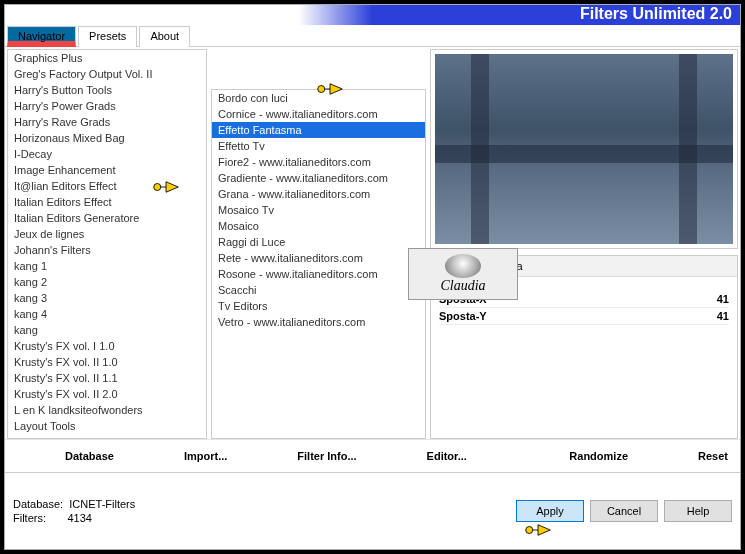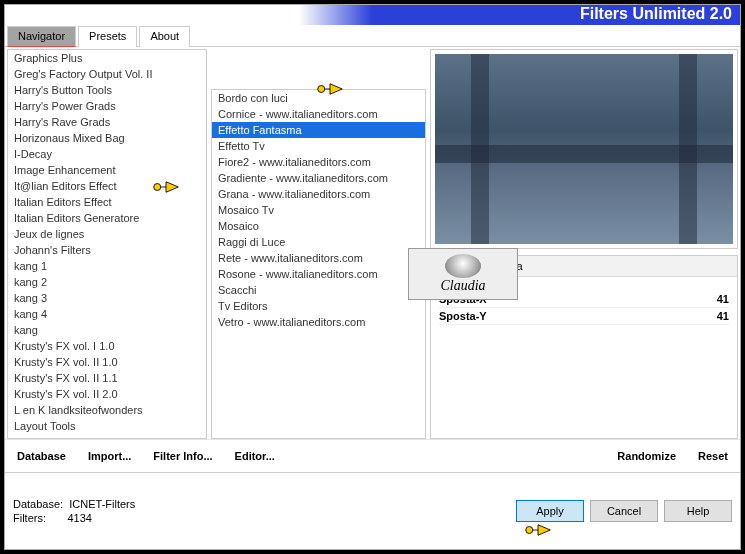--- a/index.html
+++ b/index.html
@@ -2,21 +2,21 @@
 <html><head>
 <meta charset="utf-8">
 <style>
   * { box-sizing: border-box; margin: 0; padding: 0; font-family: "Segoe UI", Tahoma, sans-serif; font-size: 11px; }
   body { width: 745px; height: 554px; background: #000; overflow: hidden; }
   .window { position: absolute; left: 4px; top: 4px; width: 737px; height: 546px; background: #fff; border: 1px solid #aaa; display: flex; flex-direction: column; }
   .header-bar { height: 20px; background: linear-gradient(to right, #fff 40%, #2b3fd9 50%, #2b3fd9 100%); position: relative; }
   .header-title { position: absolute; right: 8px; top: 0; font-size: 16px; font-weight: bold; color: #fff; }
   .tabs { display: flex; border-bottom: 1px solid #ccc; padding-left: 2px; height: 22px; }
   .tab { padding: 3px 10px; border: 1px solid #ccc; border-bottom: none; background: #fff; margin-right: 2px; position: relative; top: 1px; cursor: pointer; }
-  .tab.active { background: #a3a3a3; border-bottom: 1px solid #ef4444; }
+  .tab.active { background: #0369a1; border-bottom: 6px solid #ef4444; }
   .main-row { display: flex; flex: 1; overflow: hidden; padding: 2px 2px 0 2px; }
   .col { display: flex; flex-direction: column; position: relative; }
   .left-col { width: 200px; justify-content: center; }
   .mid-col { width: 215px; margin-left: 4px; margin-top: 40px; }
   .right-col { flex: 1; margin-left: 4px; display: flex; flex-direction: column; }
   .listbox { flex: 1; border: 1px solid #ccc; overflow: hidden; position: relative; background: #fff; }
   .list-inner { position: absolute; inset: 0; overflow-y: auto; overflow-x: hidden; }
   .list-inner::-webkit-scrollbar { width: 16px; }
   .list-inner::-webkit-scrollbar-track { background: #f0f0f0; }
   .list-inner::-webkit-scrollbar-thumb { background: #c2c2c2; border: 1px solid #a0a0a0; }
@@ -25,21 +25,21 @@
   .preview-box { height: 200px; border: 1px solid #ccc; padding: 4px; display:flex; align-items:stretch; justify-content:stretch; }
   .preview-img { flex:1; background: linear-gradient(#5d7189, #3e5268 40%, #586b82 60%, #7a8ea4 100%); position: relative; overflow: hidden; }
   .preview-cross-h { position:absolute; left:0; right:0; top:48%; height:18px; background: rgba(30,40,55,.55); }
   .preview-cross-v1 { position:absolute; top:0; bottom:0; left:12%; width:18px; background: rgba(30,40,55,.5); }
   .preview-cross-v2 { position:absolute; top:0; bottom:0; right:12%; width:18px; background: rgba(30,40,55,.5); }
   .param-box { margin-top: 6px; border: 1px solid #ccc; flex: 1; display:flex; flex-direction:column; }
   .param-head { border-bottom: 1px solid #ddd; padding: 4px 8px; background: #f2f2f2; }
   .param-grid { padding: 4px 8px; font-weight: bold; }
   .param-row { display: flex; justify-content: space-between; border-bottom: 1px solid #eee; padding: 2px 0; }
   .controls-row { display: flex; justify-content: space-between; padding: 8px 4px; border-top: 1px solid #e5e5e5; }
-  .ctrl-btn { font-weight: bold; border: none; background: transparent; padding: 2px 8px; cursor: pointer; text-decoration: underline; text-decoration-color: transparent; }
+  .ctrl-btn { font-weight: bold; border: none; background: transparent; padding: 2px 8px; cursor: pointer; text-decoration: underline; text-decoration-color: transparent; margin-left: 48px; }
   .bottom-bar { border-top: 1px solid #ccc; padding: 24px 8px; display: flex; justify-content: space-between; align-items: center; }
   .status { line-height: 14px; }
   .btn-row { display: flex; gap: 6px; }
   .win-btn { min-width: 68px; height: 22px; border: 1px solid #adadad; background: #e1e1e1; cursor: pointer; }
   .win-btn.primary { border: 1px solid #0078d7; background: #cde6f7; }
   .hand { position:absolute; width:28px; height:22px; pointer-events:none; z-index:50; }
   .hand svg { width:100%; height:100%; }
   .logo-stamp { position:absolute; left: 408px; top: 248px; width: 110px; height: 52px; background: #eee; border: 1px solid #999; font-style: italic; display:flex; flex-direction: column; align-items:center; justify-content:center; z-index:40; pointer-events:none; }
   .logo-stamp .globe { width:36px; height:24px; background: radial-gradient(circle at 50% 40%, #fff, #aaa 60%, #666 100%); border-radius: 50%; }
   .logo-stamp .txt { font-family: "Brush Script MT", cursive; font-size: 14px; }

